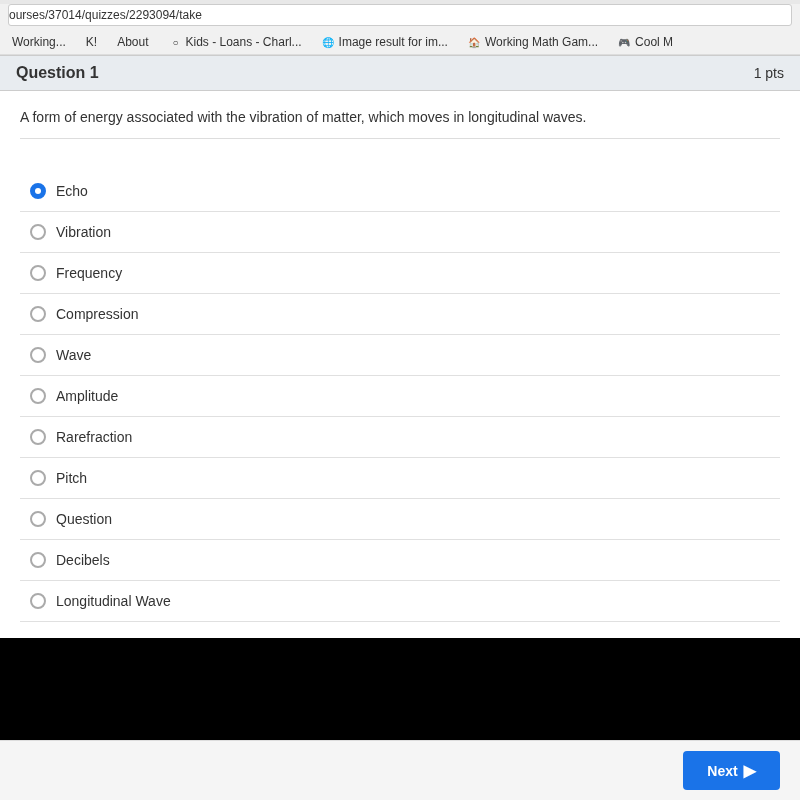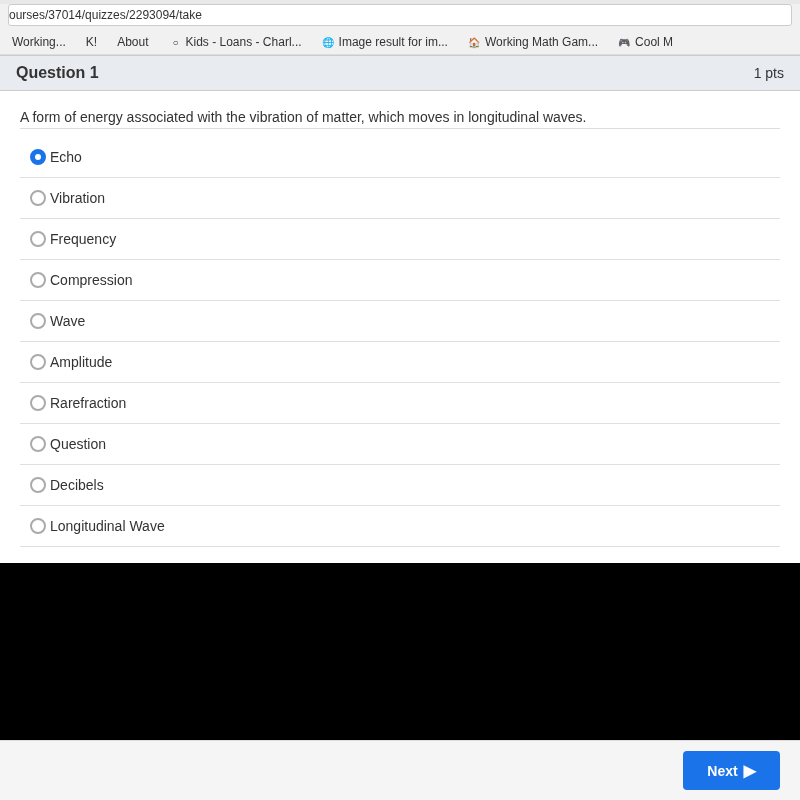--- a/index.html
+++ b/index.html
@@ -92,35 +92,36 @@
 
     
     .question-content {
       padding: 16px 20px;
       background: white;
     }
 
     .question-text {
       font-size: 14px;
       color: #333;
-      margin-bottom: 8px;
+      margin-bottom: 32px;
+      padding-bottom: 10px;
       border-bottom: 1px solid #ddd;
       line-height: 1.5;
     }
 
     
     .answer-option {
       display: flex;
       align-items: center;
       padding: 12px 10px;
       border-bottom: 1px solid #e0e0e0;
       cursor: pointer;
       font-size: 14px;
       color: #333;
-      gap: 4px;
+      gap: 10px;
     }
 
     .radio-circle {
       width: 16px;
       height: 16px;
       border-radius: 50%;
       border: 2px solid #aaa;
       display: inline-flex;
       align-items: center;
       justify-content: center;
@@ -233,20 +234,24 @@
         <div class="answer-option">
           <span class="radio-circle"></span>
           <span>Amplitude</span>
         </div>
         <div class="answer-option">
           <span class="radio-circle"></span>
           <span>Rarefraction</span>
         </div>
         <div class="answer-option">
           <span class="radio-circle"></span>
+          <span>Pitch</span>
+        </div>
+        <div class="answer-option">
+          <span class="radio-circle"></span>
           <span>Question</span>
         </div>
         <div class="answer-option">
           <span class="radio-circle"></span>
           <span>Decibels</span>
         </div>
         <div class="answer-option">
           <span class="radio-circle"></span>
           <span>Longitudinal Wave</span>
         </div>

